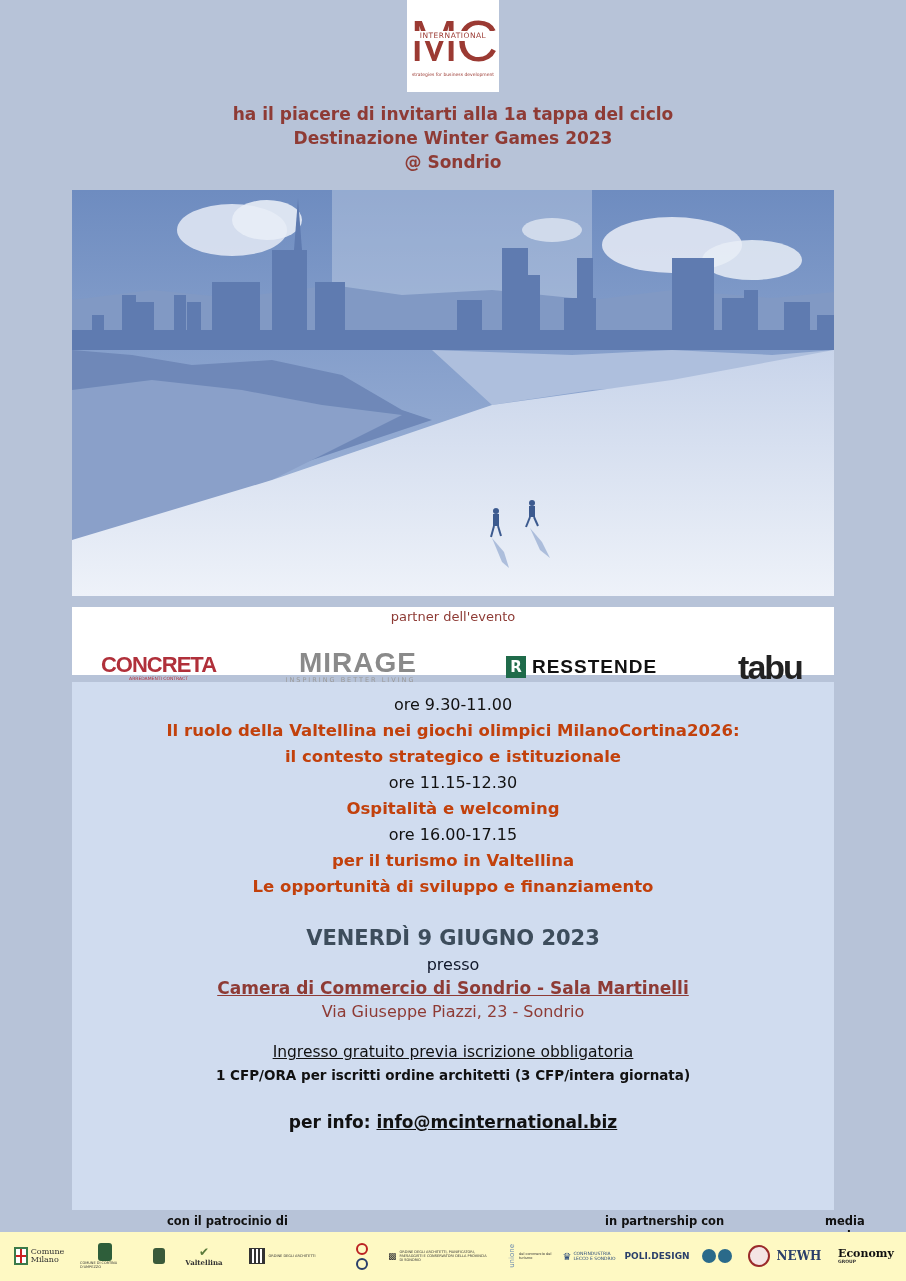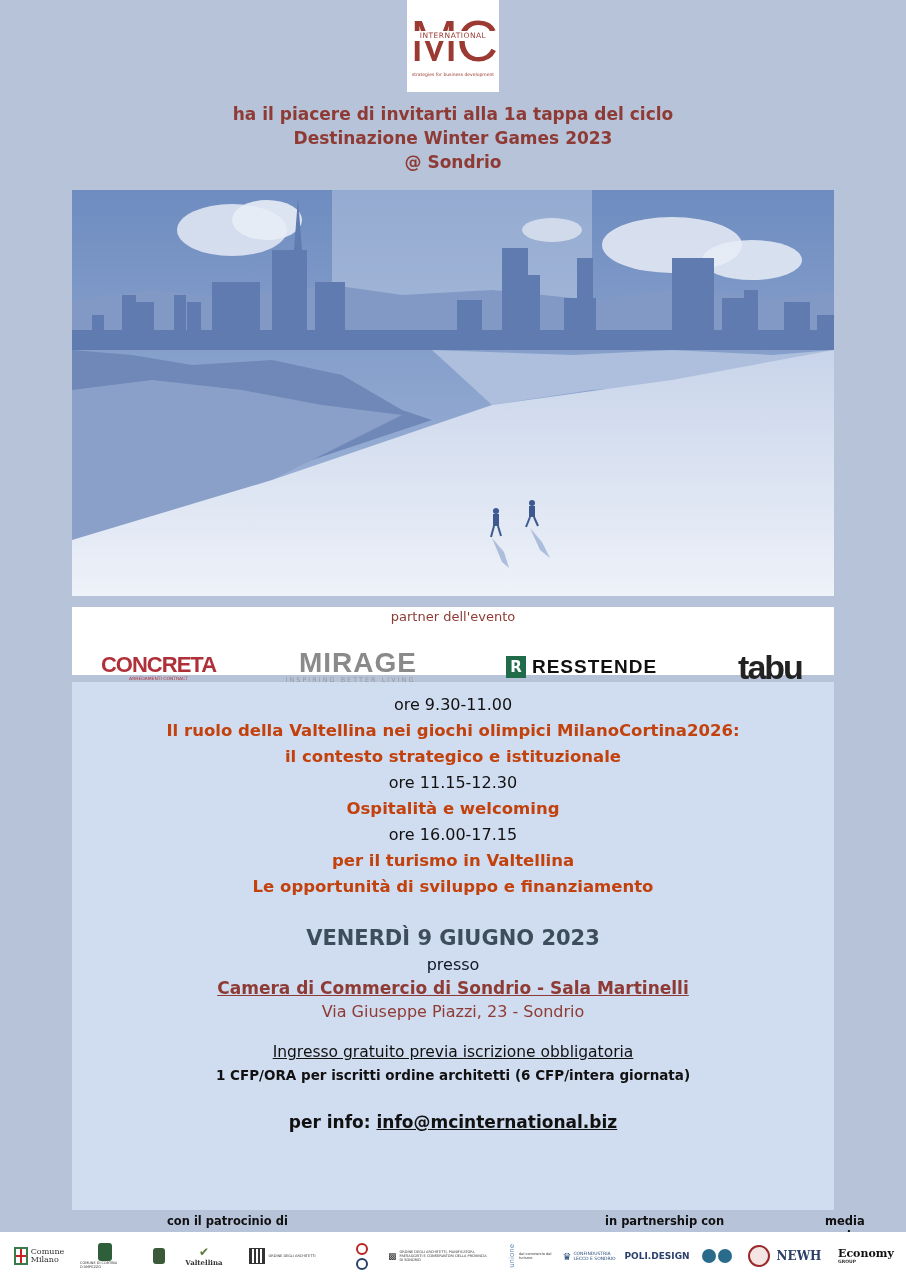--- a/index.html
+++ b/index.html
@@ -53,21 +53,21 @@
   .presso { font-size:16px; color:#0f172a; line-height:22px; }
   .venue { font-size:17px; font-weight:bold; color:#8e3b35; line-height:24px;text-decoration:underline; }
   .address { font-size:16px; color:#8e3b35; line-height:24px; }
   .ingresso { font-size:15.5px; color:#111; text-decoration:underline; line-height:24px; }
   .cfp { font-size:13.5px; font-weight:bold; color:#111; line-height:22px; }
   .perinfo { font-size:17px; font-weight:bold; color:#111; }
   .perinfo a { color:#111; text-decoration:underline; }
 
   .sect-label { position:absolute; top:1214px; font-size:11.5px; font-weight:bold; color:#111; }
   .bottom-strip {
-    position:absolute; left:0; top:1232px; width:906px; height:49px; background:#ffffff;
+    position:absolute; left:0; top:1232px; width:906px; height:49px; background:#fef9c3;
   }
   .blogo { position:absolute; top:4px; height:40px; display:flex; align-items:center; justify-content:center; font-size:6px; color:#333; }
 </style>
 </head>
 <body>
 
 <div class="logo">
   <div class="mc">MC</div>
   <div class="intl">INTERNATIONAL</div>
   <div class="tag">strategies for business development</div>
@@ -182,21 +182,21 @@
     <div class="slot-title">Le opportunità di sviluppo e finanziamento</div>
   </div>
 
   <div style="height:24px;"></div>
   <div class="date">VENERDÌ 9 GIUGNO 2023</div>
   <div class="presso" style="margin-top:2px;">presso</div>
   <div class="venue">Camera di Commercio di Sondrio - Sala Martinelli</div>
   <div class="address">Via Giuseppe Piazzi, 23 - Sondrio</div>
   <div style="height:16px;"></div>
   <div class="ingresso">Ingresso gratuito previa iscrizione obbligatoria</div>
-  <div class="cfp">1 CFP/ORA per iscritti ordine architetti (6 CFP/intera giornata)</div>
+  <div class="cfp">1 CFP/ORA per iscritti ordine architetti (3 CFP/intera giornata)</div>
   <div style="height:26px;"></div>
   <div class="perinfo">
     <span>per info:</span>
     <a href="#">info@mcinternational.biz</a>
   </div>
 </div>
 
 <div class="sect-label" style="left:167px;">con il patrocinio di</div>
 <div class="sect-label" style="left:605px;">in partnership con</div>
 <div class="sect-label" style="left:825px;">media partner</div>

